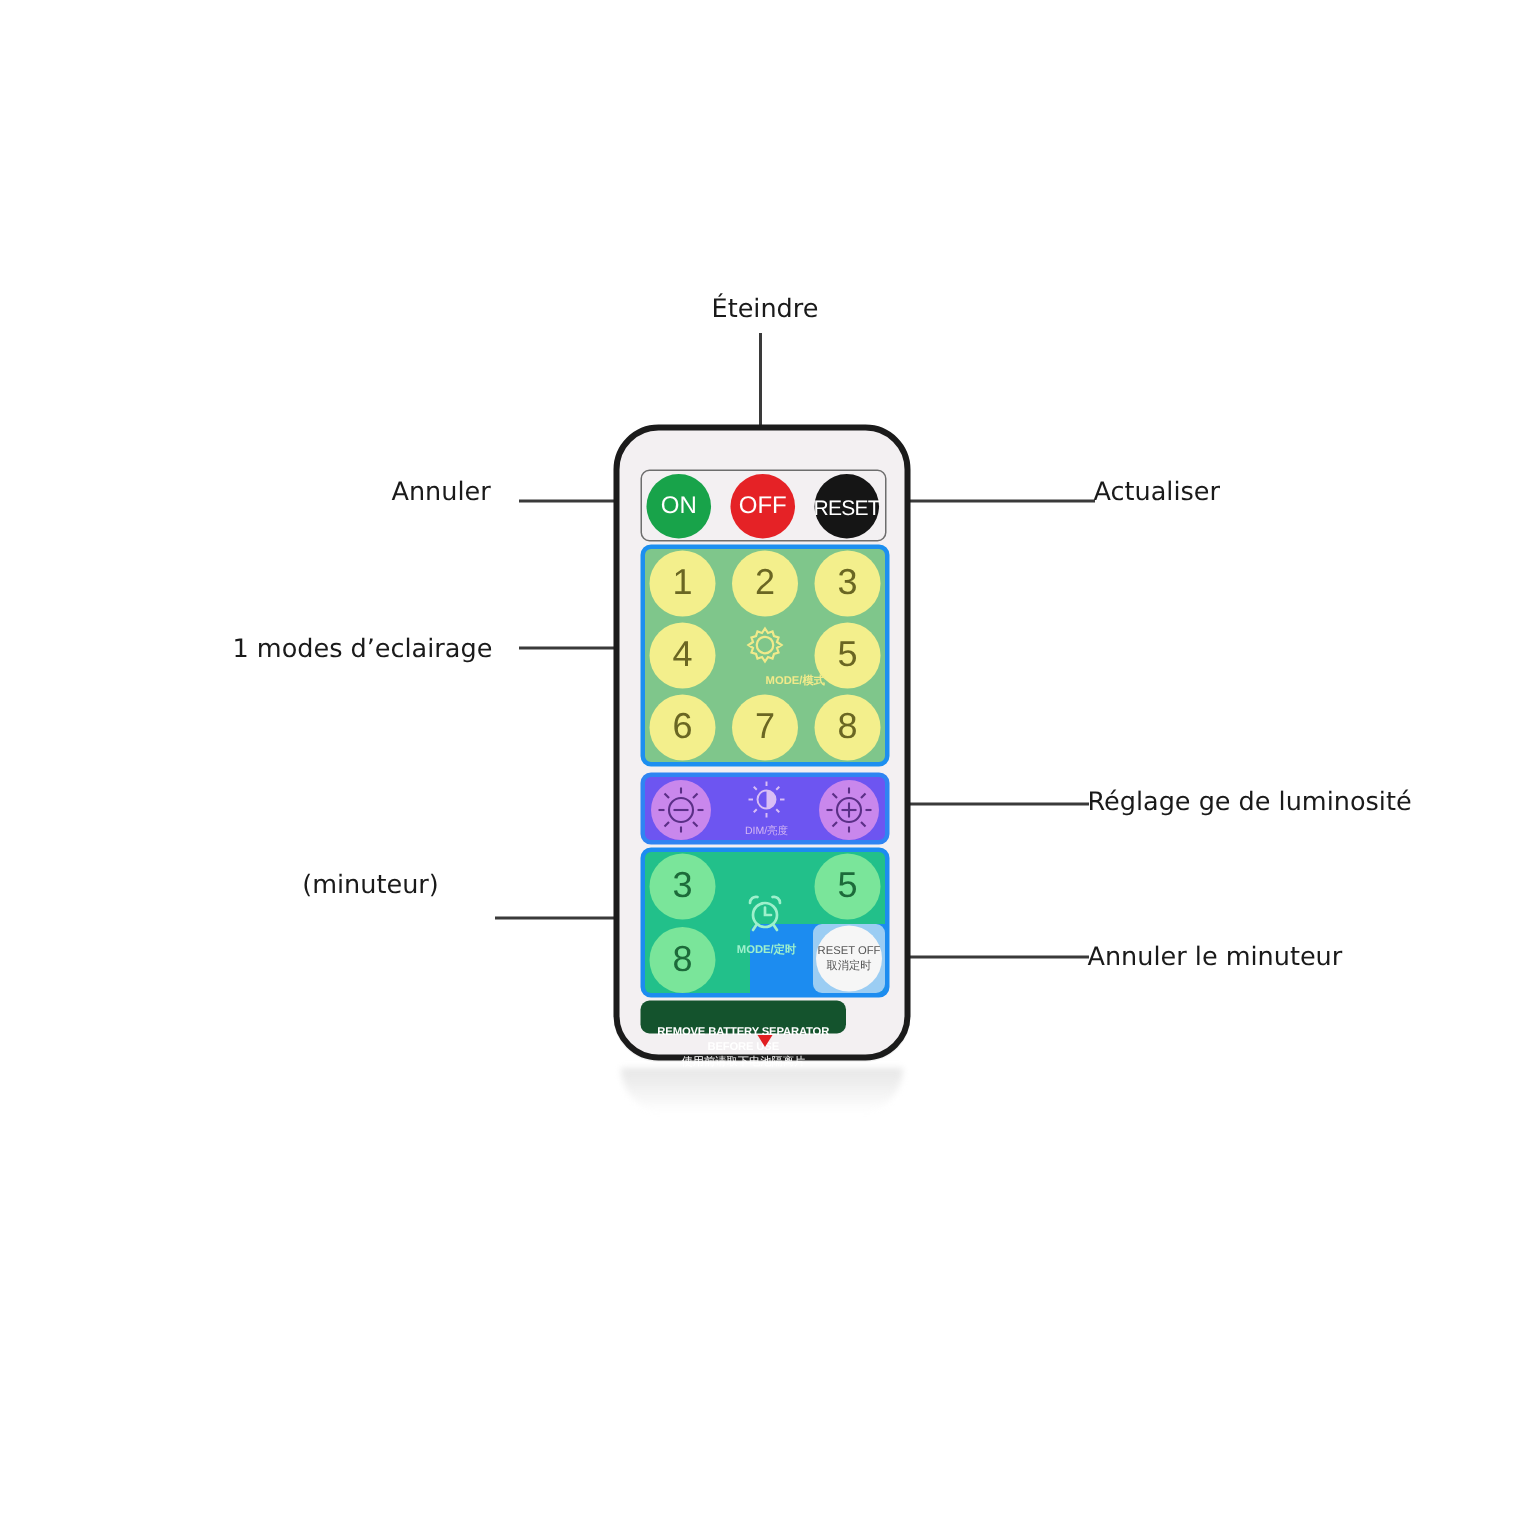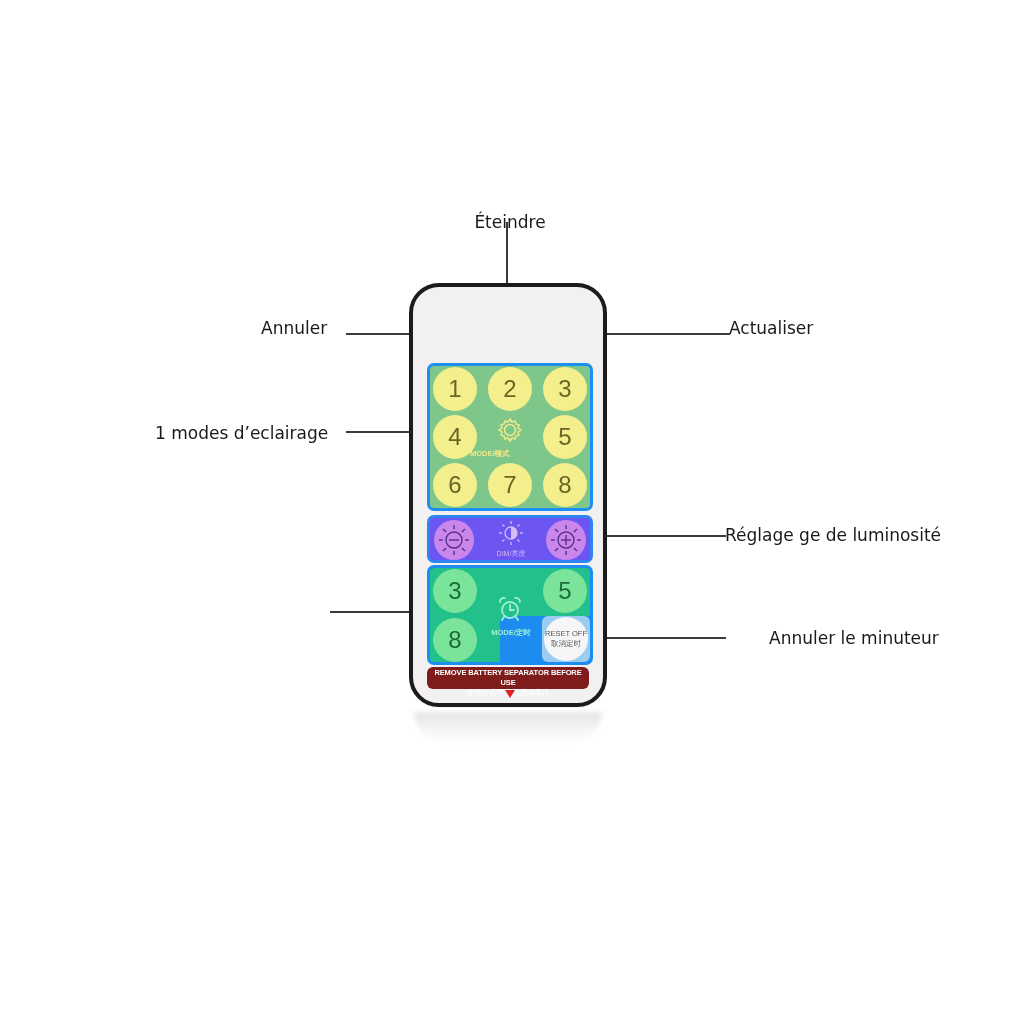--- a/index.html
+++ b/index.html
@@ -3,21 +3,21 @@
 <meta charset="utf-8">
 <style>
   html, body { margin: 0; padding: 0; }
   body {
     width: 1024px; height: 1024px; background: #ffffff; position: relative; overflow: hidden;
     font-family: "DejaVu Sans", sans-serif; color: #1a1a1a;
   }
   .label {
     position: absolute; font-size: 17px; line-height: 24px; white-space: nowrap; color: #1a1a1a;
   }
-  .label.center { text-align: center; margin-top: 16px; }
+  .label.center { text-align: center; }
   .line { position: absolute; background: #3a3a3a; }
   .hline { height: 1.5px; }
   .vline { width: 1.5px; }
 
   
   .remote {
     position: absolute; left: 409px; top: 283px; width: 198px; height: 424px;
     background: #f3f0f2; border: 4px solid #1b1b1b; border-radius: 30px; box-sizing: border-box;
     box-shadow: 0 1px 0 rgba(0,0,0,0.05);
   }
@@ -50,21 +50,21 @@
 
   .num-btn {
     position: absolute; width: 44px; height: 44px; border-radius: 50%;
     background: #f3ef8c; color: #6a6623; font-family: "Liberation Sans", sans-serif; font-size: 24px;
     display: flex; align-items: center; justify-content: center;
   }
   .gear {
     position: absolute; left: 63px; top: 50px; width: 34px; height: 34px;
   }
   .mode-text {
-    position: absolute; left: 40px; top: 83px; width: 80px; text-align: left;
+    position: absolute; left: 40px; top: 83px; width: 80px; text-align: right;
     font-size: 7.5px; color: #f1ea8a; font-family: "Liberation Sans", sans-serif; font-weight: bold;
   }
   .dim-btn {
     position: absolute; top: 2px; width: 40px; height: 40px; border-radius: 50%; background: #c987ec;
   }
   .dim-text {
     position: absolute; left: 50px; top: 31px; width: 62px; text-align: center;
     font-size: 7px; color: #d3b6f3; font-family: "Liberation Sans", sans-serif;
   }
   .sun-center { position: absolute; left: 68px; top: 2px; width: 26px; height: 26px; }
@@ -89,23 +89,23 @@
     position: absolute; left: 114px; top: 49px; width: 44px; height: 44px; border-radius: 50%;
     background: #f6f6f6; color: #555; font-family: "Liberation Sans", sans-serif; font-size: 7.5px;
     display: flex; flex-direction: column; align-items: center; justify-content: center; line-height: 10px;
   }
   .alarm { position: absolute; left: 66px; top: 27px; width: 28px; height: 28px; }
   .timer-text {
     position: absolute; left: 48px; top: 60px; width: 66px; text-align: center;
     font-size: 7.5px; color: #9ef0cc; font-family: "Liberation Sans", sans-serif; font-weight: bold;
   }
   .warning-box {
-    position: absolute; left: 14px; top: 380px; width: 162px; height: 22px; background: #7f1d1d;
+    position: absolute; left: 14px; top: 380px; width: 137px; height: 22px; background: #14532d;
     border-radius: 6px; color: #fff; font-family: "Liberation Sans", sans-serif;
-    text-align: center; box-sizing: border-box; padding-top: 1px;
+    text-align: center; box-sizing: border-box; padding-top: 16px;
   }
   .warn1 { font-size: 7.5px; font-weight: bold; line-height: 10px; letter-spacing: -0.1px; }
   .warn2 { font-size: 7.5px; line-height: 10px; }
   .arrow-down {
     position: absolute; left: 92px; top: 403px; width: 0; height: 0;
     border-left: 5px solid transparent; border-right: 5px solid transparent; border-top: 8px solid #e11f22;
   }
 </style>
 </head>
 <body>
@@ -119,29 +119,35 @@
 <div class="label" style="left:729px; top:316px;">Actualiser</div>
 <div class="line hline" style="left:564px; top:333px; width:166px;"></div>
 
 <div class="label" style="left:155px; top:421px;">1 modes d’eclairage</div>
 <div class="line hline" style="left:346px; top:431px; width:90px;"></div>
 
 <div class="label" style="left:725px; top:523px;">Réglage ge de luminosité</div>
 <div class="line hline" style="left:562px; top:535px; width:164px;"></div>
 
 <div class="label center" style="left:132px; top:578px; width:230px;">
+  <div>(minuteur)</div>
 </div>
 <div class="line hline" style="left:330px; top:611px; width:100px;"></div>
 
-<div class="label" style="left:725px; top:626px;margin-left:44px;">Annuler le minuteur</div>
+<div class="label" style="left:725px; top:626px;">Annuler le minuteur</div>
 <div class="line hline" style="left:574px; top:637px; width:152px;"></div>
 
 <div class="reflection"></div>
 
 <div class="remote">
+  <div class="power-box">
+    <div class="round-btn pwr on">ON</div>
+    <div class="round-btn pwr off">OFF</div>
+    <div class="round-btn pwr reset">RESET</div>
+  </div>
 
   <div class="panel mode-panel">
     <div class="num-btn" style="left:3px; top:1px;">1</div>
     <div class="num-btn" style="left:58px; top:1px;">2</div>
     <div class="num-btn" style="left:113px; top:1px;">3</div>
     <div class="num-btn" style="left:3px; top:49px;">4</div>
     <div class="num-btn" style="left:113px; top:49px;">5</div>
     <div class="num-btn" style="left:3px; top:97px;">6</div>
     <div class="num-btn" style="left:58px; top:97px;">7</div>
     <div class="num-btn" style="left:113px; top:97px;">8</div>

